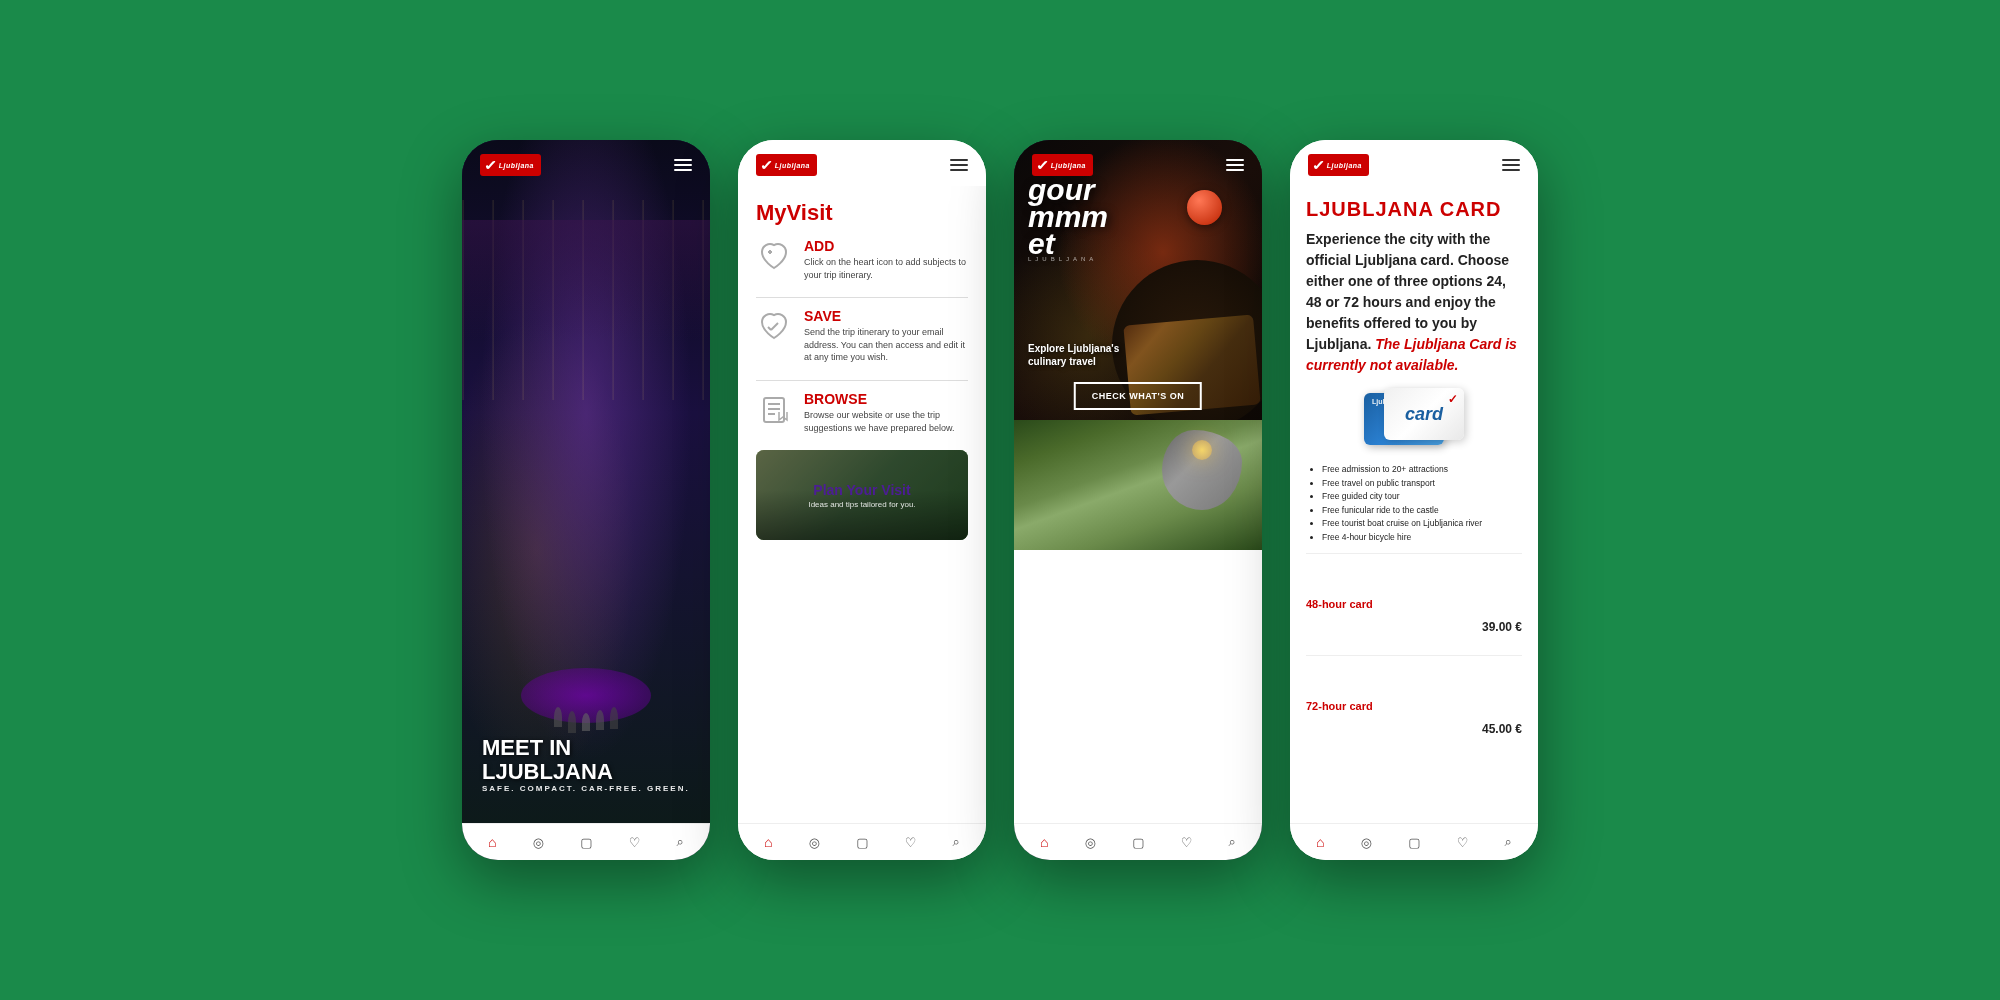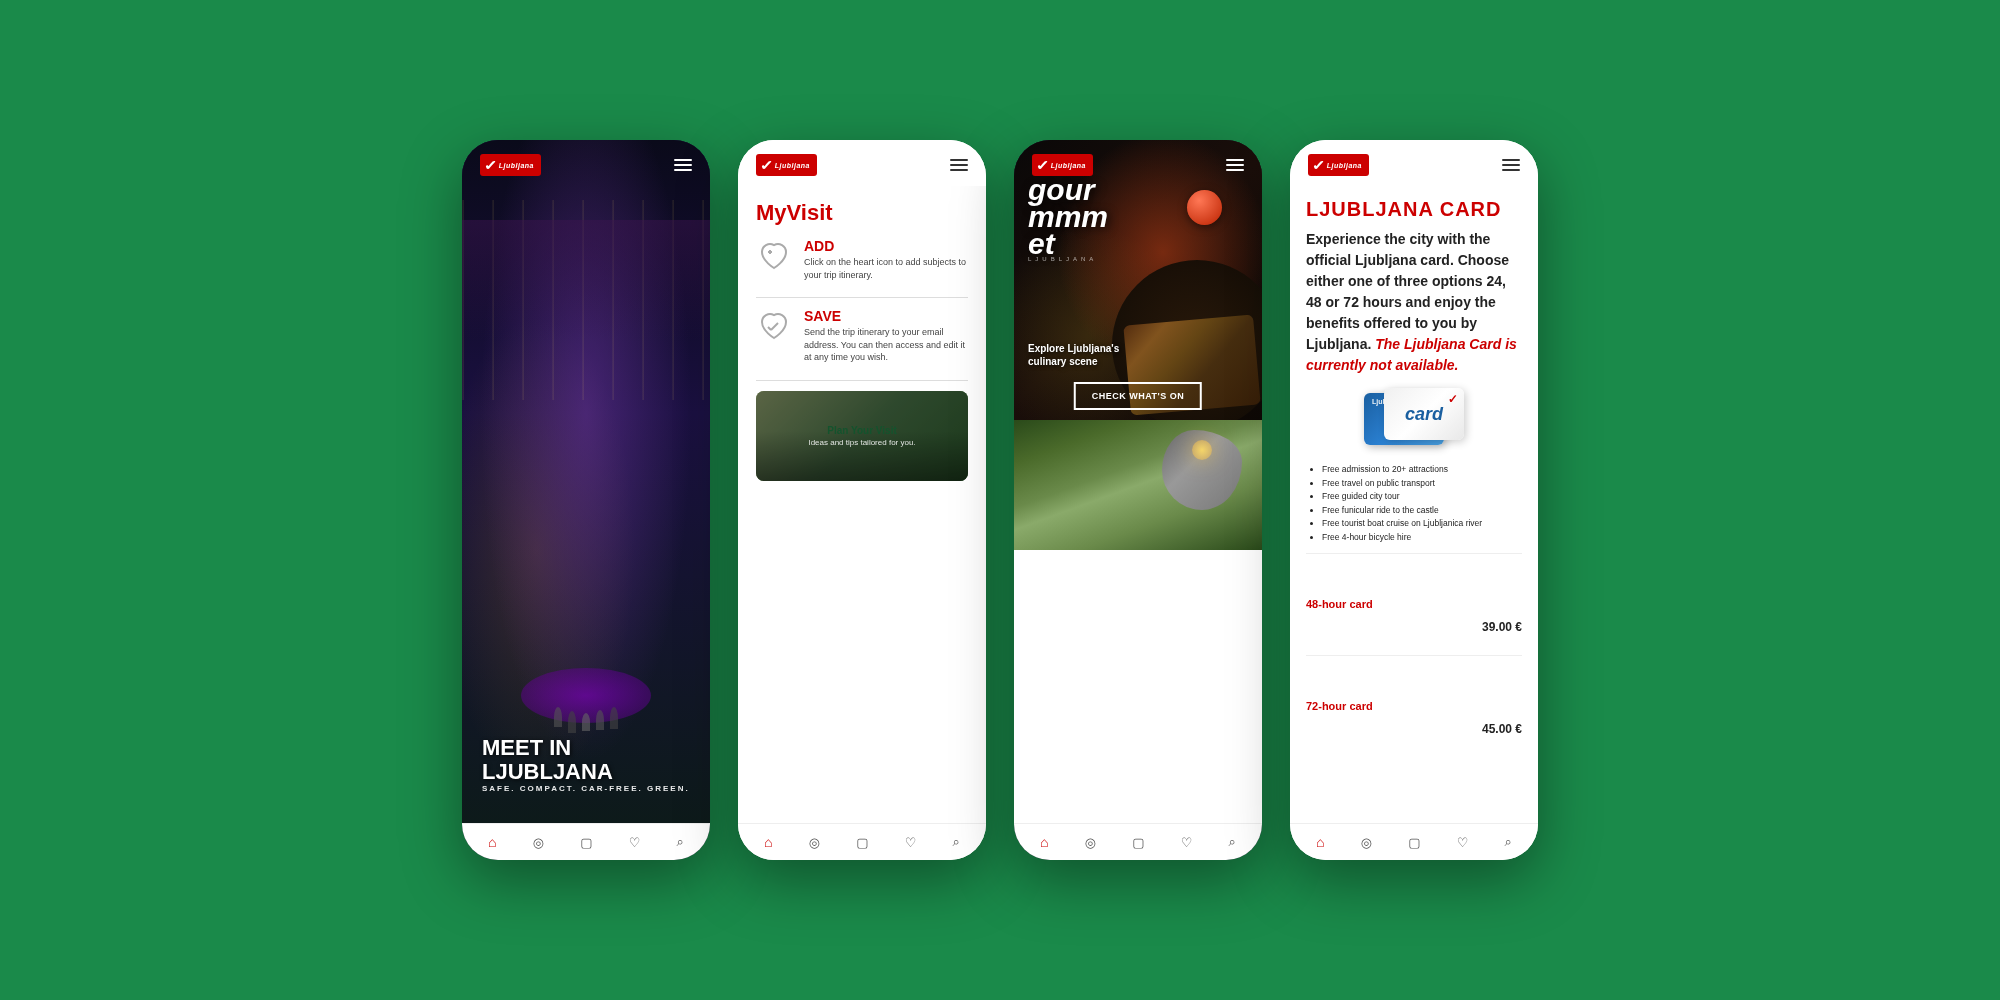--- a/index.html
+++ b/index.html
@@ -206,22 +206,22 @@
     .plan-visit-overlay {
       position: absolute;
       inset: 0;
       background: rgba(0,0,0,0.35);
       display: flex;
       flex-direction: column;
       align-items: center;
       justify-content: center;
     }
     .plan-visit-text {
-      color: #14532d;
-      font-size: 10px;
+      color: #4c1d95;
+      font-size: 14px;
       font-weight: 700;
       text-align: center;
     }
     .plan-visit-sub {
       color: rgba(255,255,255,0.85);
       font-size: 8px;
       text-align: center;
       margin-top: 2px;
     }
     
@@ -508,20 +508,35 @@
             <line x1="13" y1="20" x2="20" y2="13"></line>
           </svg>
         </div>
         <div class="feature-info">
           <div class="feature-label">SAVE</div>
           <div class="feature-desc">Send the trip itinerary to your email address. You can then access and edit it at any time you wish.</div>
         </div>
       </div>
       <hr class="divider">
 
+      <div class="feature-row">
+        <div class="feature-icon">
+          <svg viewBox="0 0 32 32" fill="none" stroke="#aaa" stroke-width="2">
+            <rect x="6" y="5" width="20" height="24" rx="2"></rect>
+            <line x1="10" y1="11" x2="22" y2="11"></line>
+            <line x1="10" y1="16" x2="22" y2="16"></line>
+            <line x1="10" y1="21" x2="17" y2="21"></line>
+            <path d="M21 19 L21 27 L25 24 L29 27 L29 19" stroke="#aaa" stroke-width="1.5" fill="none"></path>
+          </svg>
+        </div>
+        <div class="feature-info">
+          <div class="feature-label">BROWSE</div>
+          <div class="feature-desc">Browse our website or use the trip suggestions we have prepared below.</div>
+        </div>
+      </div>
 
       <div class="plan-visit-card">
         <div class="plan-visit-bg">
           <div style="position:absolute;inset:0;background:linear-gradient(135deg,rgba(139,155,106,0.9),rgba(70,110,70,0.9),rgba(45,90,45,0.9));"></div>
 
           <div style="position:absolute;bottom:0;left:0;right:0;height:50px;background:linear-gradient(180deg,rgba(0,0,0,0) 0%,rgba(0,0,0,0.4) 100%);"></div>
         </div>
         <div class="plan-visit-overlay">
           <div class="plan-visit-text">Plan Your Visit</div>
           <div class="plan-visit-sub">Ideas and tips tailored for you.</div>
@@ -555,21 +570,21 @@
     <div class="phone3-hero">
       <div class="gourmet-food-bg"></div>
 
       <div style="position:absolute;bottom:-10px;right:-20px;width:170px;height:170px;border-radius:50%;background:radial-gradient(circle,rgba(40,25,10,0.95) 0%,rgba(15,10,5,0.98) 100%);"></div>
       <div style="position:absolute;bottom:10px;right:5px;width:130px;height:90px;background:linear-gradient(135deg,#5a3010 0%,#8B5A20 20%,#6B4A15 40%,#4A3010 60%,#3a2008 100%);border-radius:6px;opacity:0.9;transform:rotate(-5deg);"></div>
       <div style="position:absolute;top:50px;right:40px;width:35px;height:35px;background:radial-gradient(circle at 35% 30%,#ff7755,#bb2200);border-radius:50%;box-shadow:0 2px 8px rgba(0,0,0,0.5);"></div>
 
       <div style="position:absolute;top:36px;left:14px;color:white;font-size:30px;font-weight:900;line-height:0.9;font-style:italic;text-shadow:2px 2px 10px rgba(0,0,0,0.8);">gour<br>mmm<br>et</div>
       <div style="position:absolute;top:116px;left:14px;color:rgba(255,255,255,0.6);font-size:6px;letter-spacing:4px;text-transform:uppercase;">LJUBLJANA</div>
 
-      <div style="position:absolute;bottom:52px;left:14px;color:white;font-size:10px;font-weight:600;line-height:1.3;max-width:110px;text-shadow:1px 1px 4px rgba(0,0,0,0.8);">Explore Ljubljana's culinary scene</div>
+      <div style="position:absolute;bottom:52px;left:14px;color:white;font-size:10px;font-weight:600;line-height:1.3;max-width:110px;text-shadow:1px 1px 4px rgba(0,0,0,0.8);">Explore Ljubljana's culinary travel</div>
 
       <button class="check-btn" style="position:absolute;bottom:10px;left:50%;transform:translateX(-50%);background:transparent;border:2px solid white;color:white;font-size:9px;font-weight:900;text-transform:uppercase;padding:7px 16px;cursor:pointer;letter-spacing:0.5px;white-space:nowrap;">CHECK WHAT'S ON</button>
     </div>
 
     <div class="phone3-lower">
       <div class="hiking-img">
         <div class="hiking-img-overlay"></div>
         <div style="position:absolute;inset:0;background:linear-gradient(160deg,#2a4a1a 0%,#4a6a2a 20%,#6a8a4a 40%,#8aaa6a 50%,#6a8a4a 70%,#2a4a1a 100%);"></div>
         <div class="hiking-rock"></div>
 

